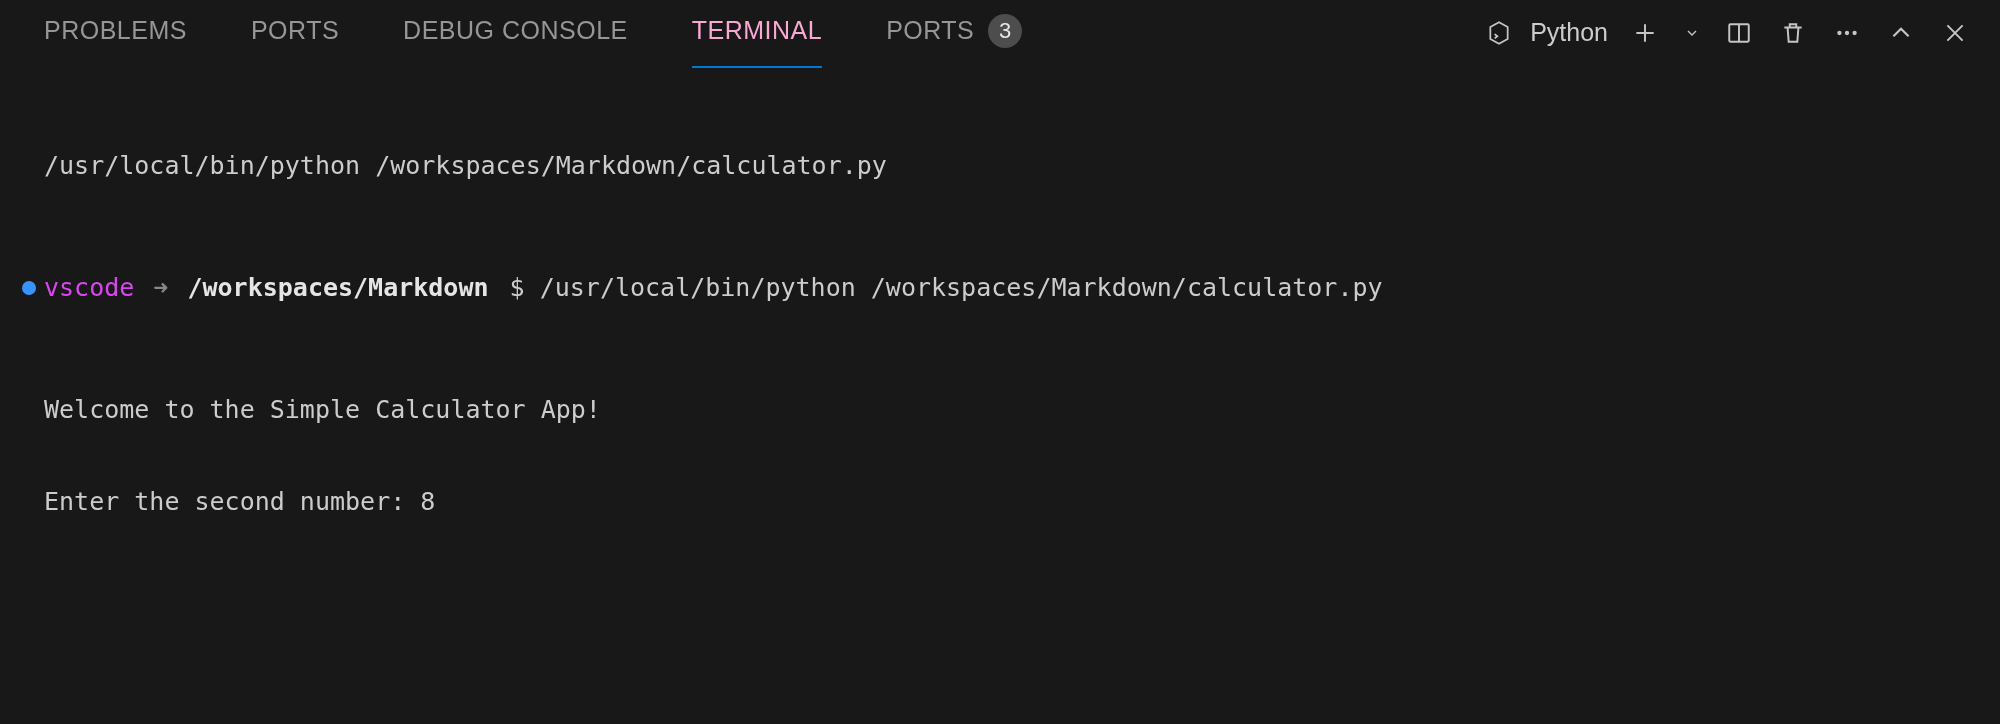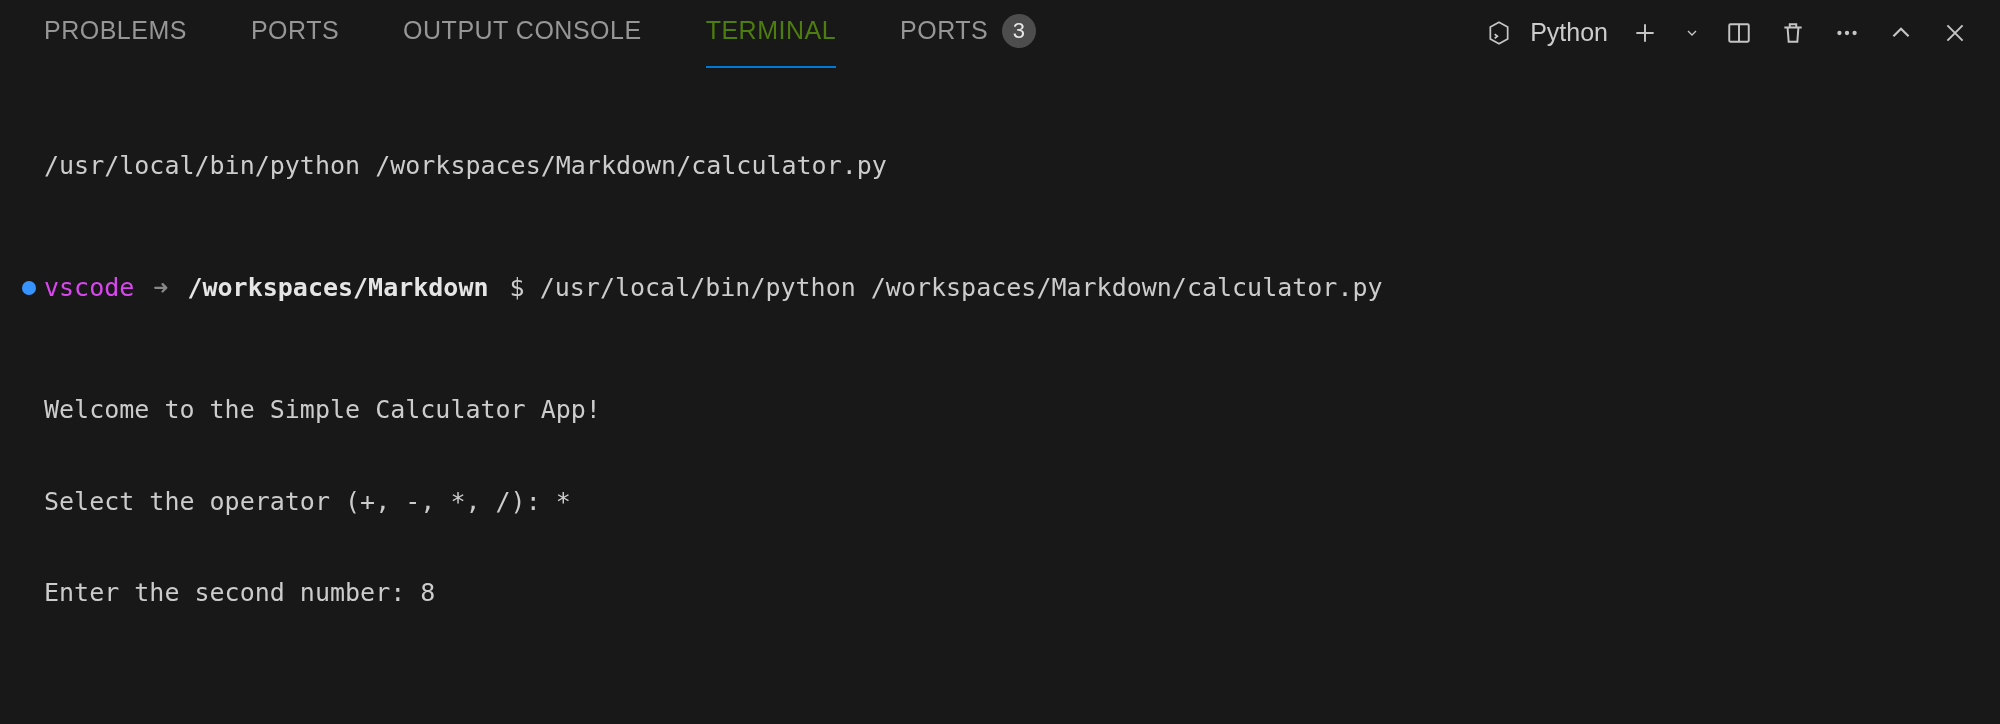--- a/index.html
+++ b/index.html
@@ -29,21 +29,21 @@
       align-items: center;
       gap: 14px;
       font-size: 25px;
       letter-spacing: 0.5px;
       color: #969696;
       cursor: pointer;
       padding-bottom: 4px;
       position: relative;
     }
     .tab.active {
-      color: #4d7c0f;
+      color: #f9a8d4;
     }
     .tab.active::after {
       content: "";
       position: absolute;
       left: 0; right: 0; bottom: -19px;
       height: 2px;
       background: #0078d4;
     }
     .badge {
       display: inline-flex;
@@ -111,21 +111,21 @@
 
 <div class="panel-header">
   <div class="tabs">
     <div class="tab">
         <span>PROBLEMS</span>
       </div>
     <div class="tab">
         <span>PORTS</span>
       </div>
     <div class="tab">
-        <span>OUTPUT CONSOLE</span>
+        <span>DEBUG CONSOLE</span>
       </div>
     <div class="tab active">
         <span>TERMINAL</span>
       </div>
     <div class="tab">
       <span>PORTS</span>
       <span class="badge">3</span>
     </div>
   </div>
 
@@ -186,20 +186,19 @@
   <div class="line">
     <span class="gutter"><span class="dot-filled"></span></span>
     <span class="prompt-user">vscode</span>
     <span class="prompt-arrow"> ➜ </span>
     <span class="prompt-path">/workspaces/Markdown</span>
     <span class="prompt-sigil"> <span>$</span> </span>
     <span class="txt">/usr/local/bin/python /workspaces/Markdown/calculator.py</span>
   </div>
 
   <div class="line"><span class="gutter"></span><span class="txt">Welcome to the Simple Calculator App!</span></div>
-  <div class="line"><span class="gutter"></span><span class="txt">Select the operator (+, -, *, /): *</span></div>
   <div class="line"><span class="gutter"></span><span class="txt">Enter the second number: 8</span></div>
   
   
   
 
   
 </div>
 
 </body></html>

